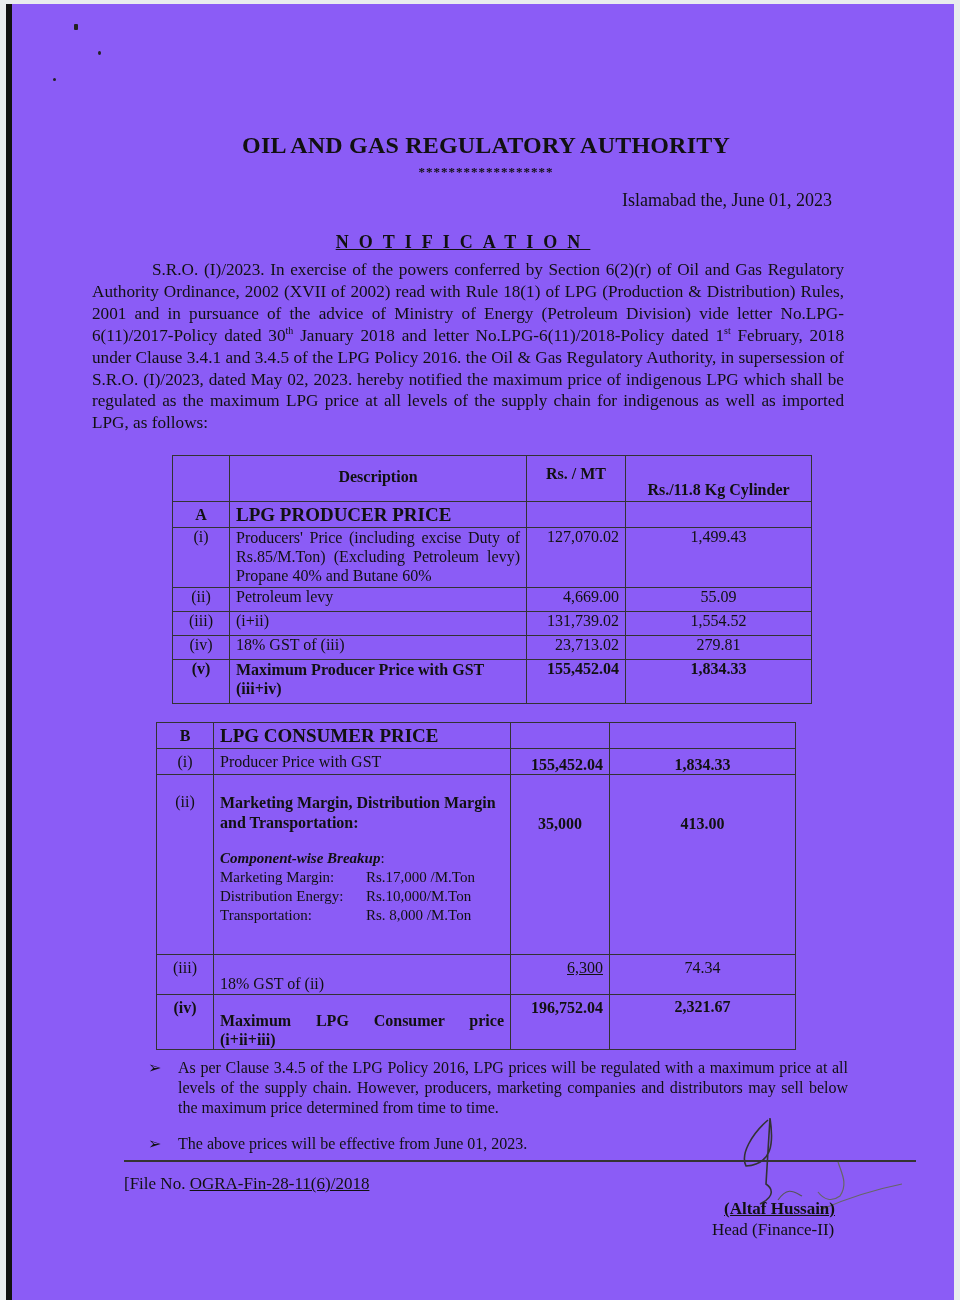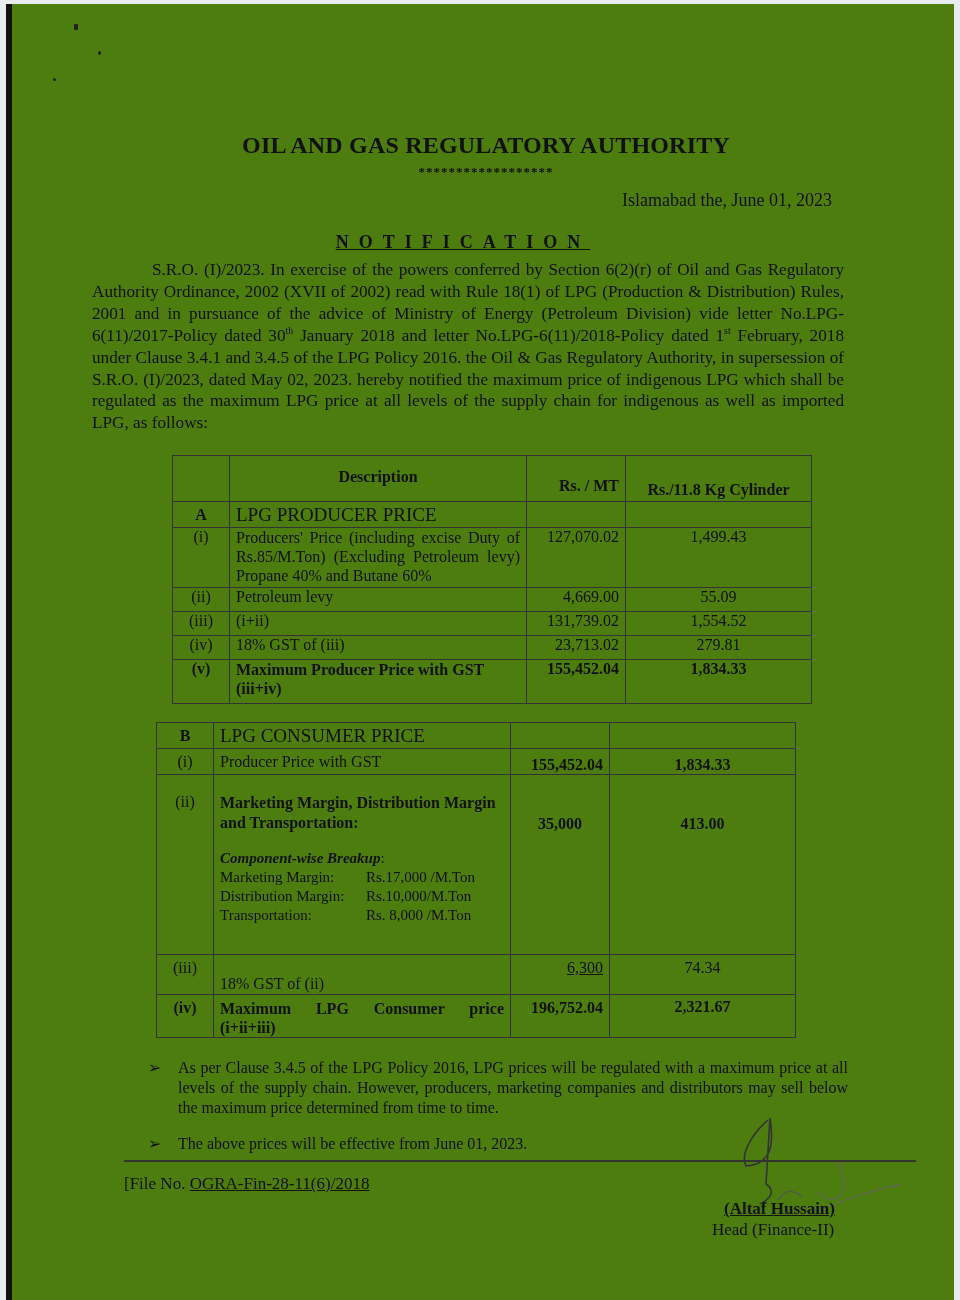--- a/index.html
+++ b/index.html
@@ -1,36 +1,36 @@
 <!DOCTYPE html>
 <html><head>
 <meta charset="utf-8">
 <style>
   html, body { margin:0; padding:0; }
   body { width:960px; height:1300px; background:#e9ecee; position:relative; overflow:hidden;
          font-family:"Liberation Serif", "DejaVu Serif", serif; color:#111; }
-  .page { position:absolute; left:6px; top:4px; width:948px; height:1296px; background:#4d7c0f;
+  .page { position:absolute; left:6px; top:4px; width:948px; height:1296px; background:#8b5cf6;
           border-left:6px solid #111; box-sizing:border-box; }
   .speck { position:absolute; background:#222; border-radius:50%; }
   .abs { position:absolute; }
   .org-title { left:0; width:948px; text-align:center; top:128px; font-size:24px; font-weight:bold; letter-spacing:0.2px; }
   .stars { left:0; width:948px; text-align:center; top:160px; font-size:13px; font-weight:bold; letter-spacing:1px; }
   .dateline { right:122px; top:186px; font-size:18px; }
   .notif { left:0; width:884px; text-align:center; top:228px; font-size:18px; font-weight:bold;
            letter-spacing:10px; text-decoration:underline; padding-left:18px; box-sizing:border-box; }
   .body-para { left:80px; width:752px; top:255px; font-size:17.2px; line-height:21.9px; text-align:justify; text-indent:60px; }
   .body-para sup { font-size:10px; line-height:0; }
   table.tbl { position:absolute; border-collapse:collapse; font-size:16px; }
   table.tbl td { border:1.5px solid #333; padding:0 6px; vertical-align:top; }
   .tbl .c0 { width:44px; text-align:center; }
   .tbl .c1 { width:284px; }
   .tbl .c2 { width:86px; text-align:right; }
   .tbl .c3 { width:173px; text-align:center; }
   .b { font-weight:bold; }
-  .sec-title { font-size:19px; font-weight:normal; }
+  .sec-title { font-size:19px; font-weight:bold; }
   .bullets { left:136px; width:700px; font-size:16px; line-height:20px; }
   .bullet { position:relative; padding-left:30px; text-align:justify; }
   .bullet .arrow { position:absolute; left:0; top:0; }
   .rule { left:112px; width:792px; top:1156px; height:2px; background:#333; }
   .fileno { left:112px; top:1170px; font-size:17px; }
   .fileno .u { text-decoration:underline; }
   .signame { left:712px; top:1195px; font-size:17px; font-weight:bold;text-decoration:underline; }
   .sigrole { left:700px; top:1216px; font-size:17px; }
 </style>
 </head>
@@ -46,21 +46,21 @@
   <div class="abs dateline">Islamabad the, June 01, 2023</div>
   <div class="abs notif">NOTIFICATION</div>
 
   <div class="abs body-para"><span>S.R.O. (I)/2023. In exercise of the powers conferred by Section 6(2)(r) of Oil and Gas Regulatory Authority Ordinance, 2002 (XVII of 2002) read with Rule 18(1) of LPG (Production &amp; Distribution) Rules, 2001 and in pursuance of the advice of Ministry of Energy (Petroleum Division) vide letter No.LPG-6(11)/2017-Policy dated 30</span><sup>th</sup><span> January 2018 and letter No.LPG-6(11)/2018-Policy dated 1</span><sup>st</sup><span> February, 2018 under Clause 3.4.1 and 3.4.5 of the LPG Policy 2016. the Oil &amp; Gas Regulatory Authority, in supersession of S.R.O. (I)/2023, dated May 02, 2023. hereby notified the maximum price of indigenous LPG which shall be regulated as the maximum LPG price at all levels of the supply chain for indigenous as well as imported LPG, as follows:</span></div>
 
   <table class="tbl" style="left:160px;top:451px;border-radius:24px;">
     <tbody>
         <tr style="height:46px;">
       <td class="c0"></td>
       <td class="c1 b" style="text-align:center;vertical-align:top;padding-top:12px;">Description</td>
-      <td class="c2 b" style="text-align:right;vertical-align:bottom;padding-bottom:6px;">Rs. / MT</td>
+      <td class="c2 b" style="text-align:center;vertical-align:bottom;padding-bottom:18px;">Rs. / MT</td>
       <td class="c3 b" style="vertical-align:bottom;padding-bottom:2px;">Rs./11.8 Kg Cylinder</td>
     </tr>
     <tr style="height:26px;">
       <td class="c0 b" style="vertical-align:middle;">A</td>
       <td class="c1 sec-title" style="vertical-align:middle;">LPG PRODUCER PRICE</td>
       <td class="c2"></td>
       <td class="c3"></td>
     </tr>
     <tr style="height:60px;">
       <td class="c0">(i)</td>
@@ -109,36 +109,36 @@
       <td class="c2 b" style="vertical-align:bottom;">155,452.04</td>
       <td class="c3 b" style="vertical-align:bottom;">1,834.33</td>
     </tr>
     <tr style="height:180px;">
       <td class="c0" style="padding-top:18px;">(ii)</td>
       <td class="c1" style="padding-top:18px;">
         <div class="b" style="line-height:20px;">Marketing Margin, Distribution Margin and Transportation:</div>
         <div style="margin-top:16px;font-size:15px;line-height:19px;">
           <div><i class="b">Component-wise Breakup</i>:</div>
           <div><span style="display:inline-block;width:146px;">Marketing Margin:</span><span>Rs.17,000 /M.Ton</span></div>
-          <div><span style="display:inline-block;width:146px;">Distribution Margin:</span><span>Rs.10,000/M.Ton</span></div>
+          <div><span style="display:inline-block;width:146px;">Distribution Energy:</span><span>Rs.10,000/M.Ton</span></div>
           <div><span style="display:inline-block;width:146px;">Transportation:</span><span>Rs. 8,000 /M.Ton</span></div>
         </div>
       </td>
       <td class="c2 b" style="text-align:center;padding-top:40px;">35,000</td>
       <td class="c3 b" style="padding-top:40px;">413.00</td>
     </tr>
     <tr style="height:40px;">
       <td class="c0" style="padding-top:4px;">(iii)</td>
       <td class="c1" style="padding-top:20px;">18% GST of (ii)</td>
       <td class="c2" style="padding-top:4px;text-decoration:underline;">6,300</td>
       <td class="c3" style="padding-top:4px;">74.34</td>
     </tr>
     <tr style="height:42px;">
       <td class="c0 b" style="padding-top:4px;">(iv)</td>
-      <td class="c1 b" style="padding-top:4px;line-height:19px;text-align:justify;word-spacing:18px;">Maximum LPG Consumer price (i+ii+iii)</td>
+      <td class="c1 b" style="padding-top:16px;line-height:19px;text-align:justify;word-spacing:18px;">Maximum LPG Consumer price (i+ii+iii)</td>
       <td class="c2 b" style="padding-top:4px;">196,752.04</td>
       <td class="c3 b" style="padding-top:3px;">2,321.67</td>
     </tr>
   </tbody>
     </table>
 
   <div class="abs bullets" style="top:1054px;">
     <div class="bullet">
       <span class="arrow">➢</span>
       <span>As per Clause 3.4.5 of the LPG Policy 2016, LPG prices will be regulated with a maximum price at all levels of the supply chain. However, producers, marketing companies and distributors may sell below the maximum price determined from time to time.</span>

